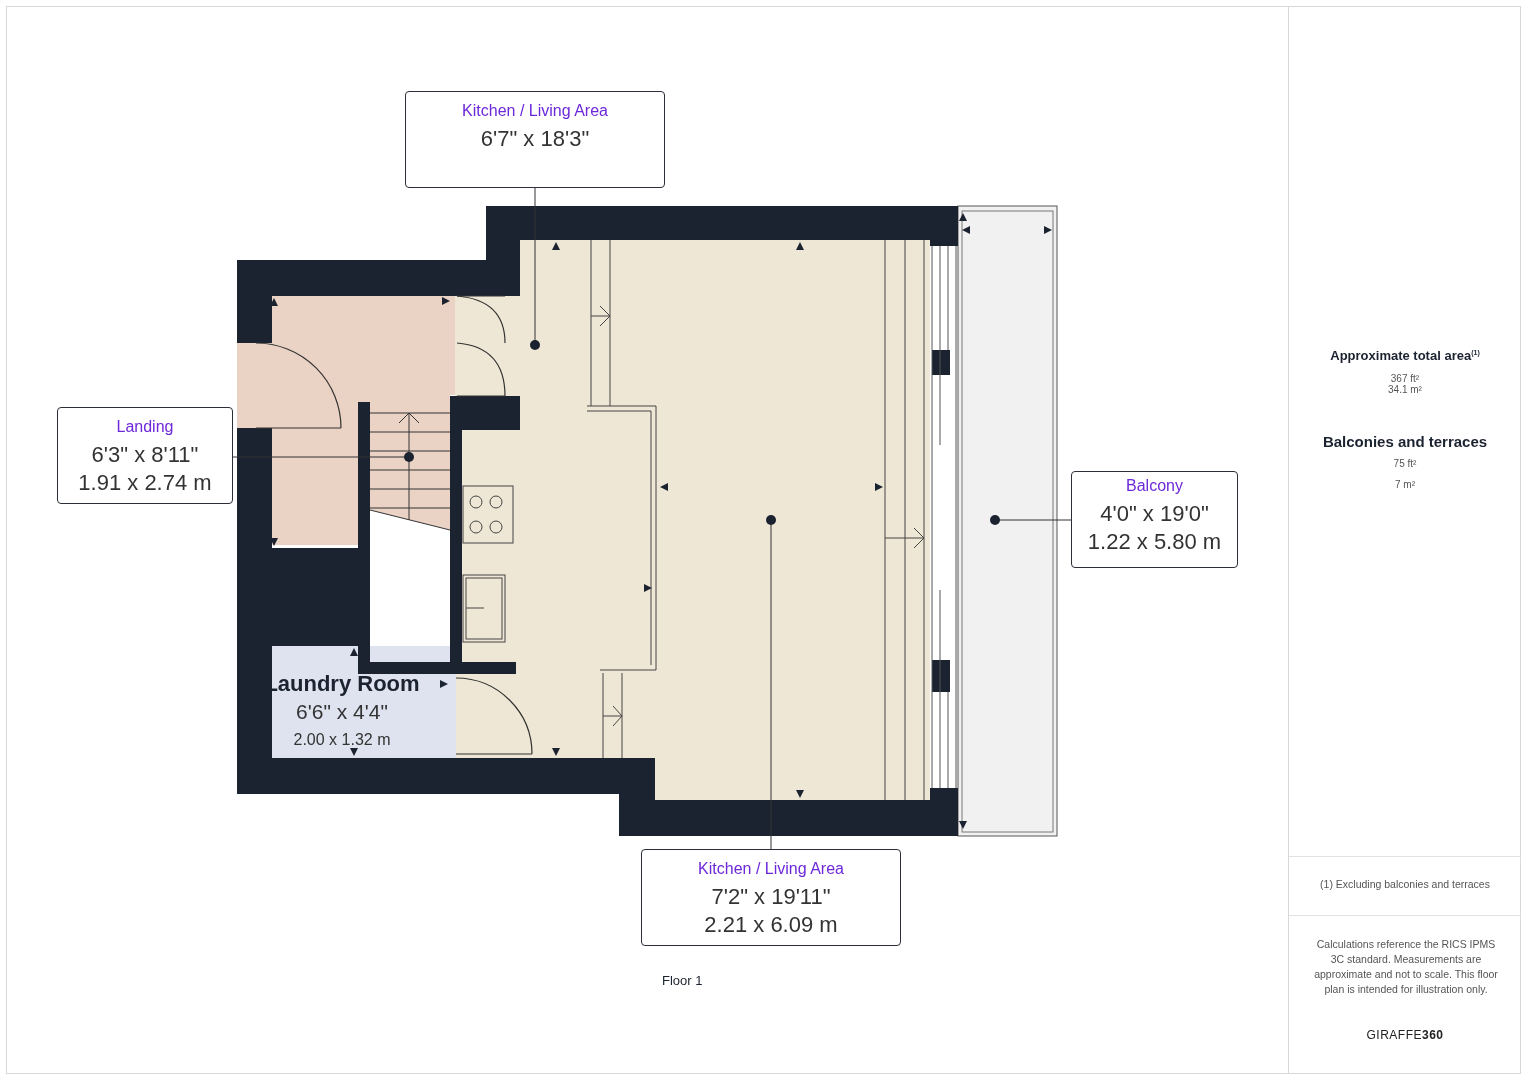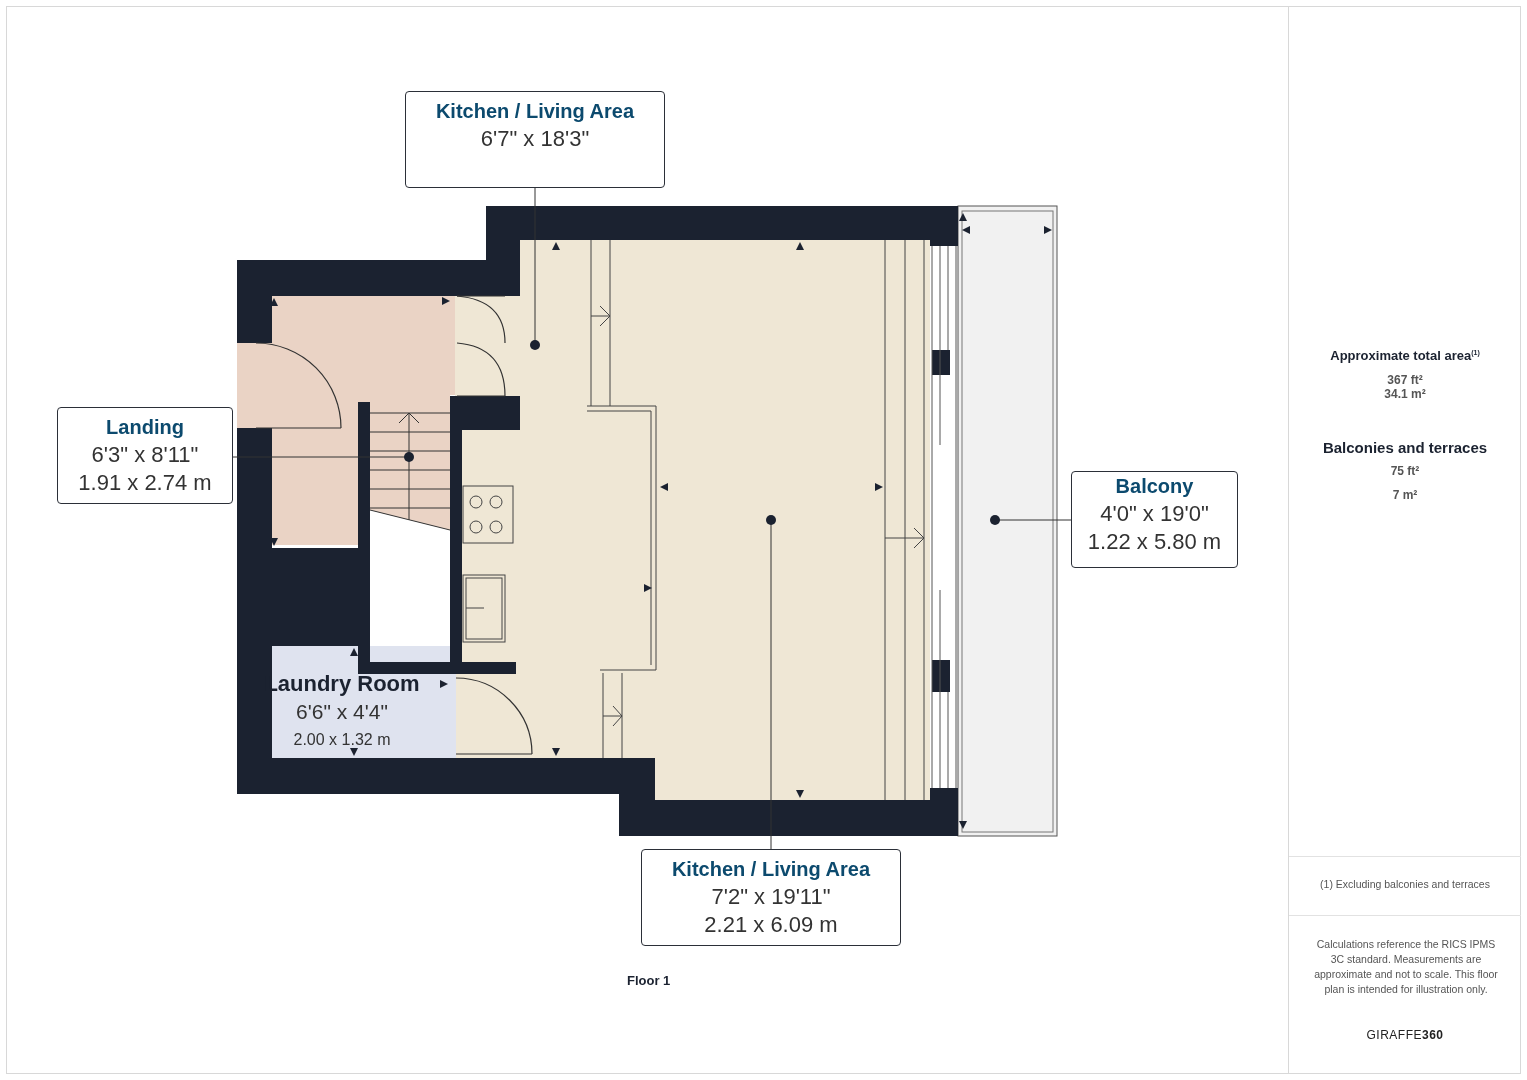--- a/index.html
+++ b/index.html
@@ -2,27 +2,27 @@
 <html><head>
 <meta charset="utf-8">
 <style>
   html,body{margin:0;padding:0;background:#fff;}
   body{width:1527px;height:1080px;position:relative;overflow:hidden;font-family:"Liberation Sans",sans-serif;color:#1b2230;}
   .frame{position:absolute;left:6px;top:6px;width:1515px;height:1068px;border:1px solid #d8d8d8;box-sizing:border-box;}
   .sidebar{position:absolute;left:1288px;top:6px;width:233px;height:1068px;border-left:1px solid #d8d8d8;box-sizing:border-box;text-align:center;}
   .sb-divider{position:absolute;left:0;width:100%;height:1px;background:#e2e2e2;}
   .sb-title{font-weight:bold;font-size:13px;color:#1b2230;}
   .sb-sup{font-size:7px;vertical-align:super;}
-  .sb-val{font-size:12px;color:#555;font-weight:bold;}
+  .sb-val{font-size:10px;color:#555;}
   .sb-note{font-size:10.5px;color:#555;line-height:15px;}
   svg{position:absolute;left:0;top:0;}
   .label{position:absolute;background:#fff;border:1px solid #2b2f38;border-radius:4px;text-align:center;box-sizing:border-box;}
-  .label .t{font-weight:bold;font-size:20px;color:#0c4a6e;line-height:28px;}
+  .label .t{font-weight:normal;font-size:16px;color:#6d28d9;line-height:28px;}
   .label .d{font-size:22px;color:#333;line-height:28px;}
-  .floor-label{position:absolute;left:627px;top:973px;font-size:13px;font-weight:bold;}
+  .floor-label{position:absolute;left:662px;top:973px;font-size:13px;font-weight:normal;}
   .brand{font-size:12px;color:#222;letter-spacing:.5px;}
   .brand b{font-weight:bold;}
 </style>
 </head>
 <body>
 
 <div class="frame"></div>
 
 <svg width="1527" height="1080">
 

